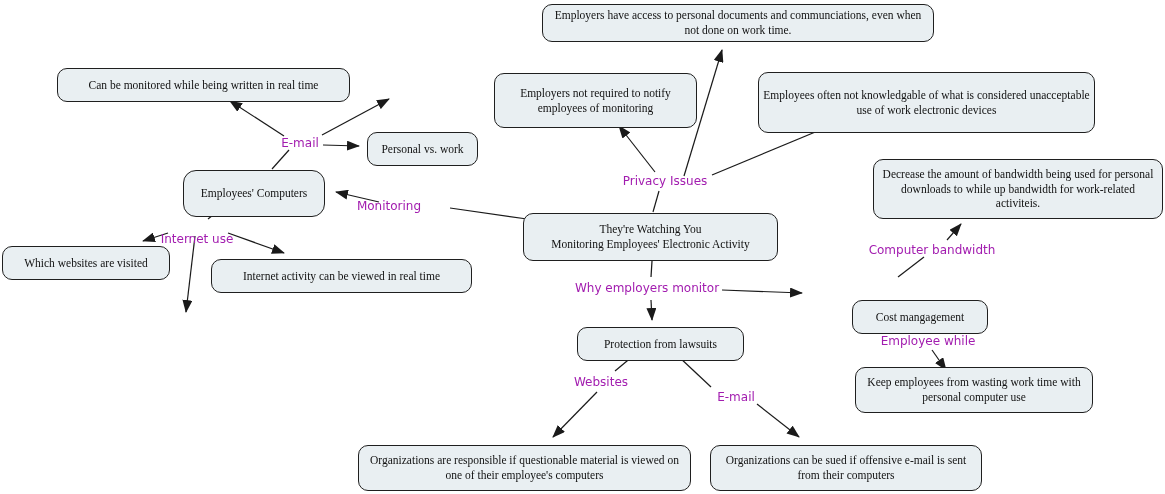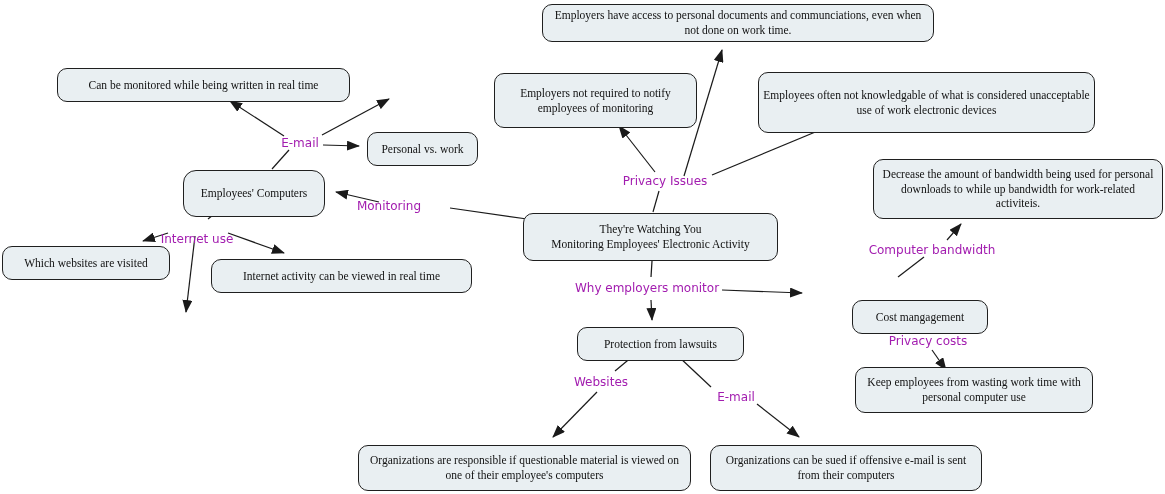--- a/index.html
+++ b/index.html
@@ -101,19 +101,19 @@
   <div class="edge-label" style="left:389px;top:206px;">Monitoring</div>
 
   <div class="edge-label" style="left:197px;top:227px;margin-top:12px;">Internet use</div>
 
   <div class="edge-label" style="left:665px;top:181px;">Privacy Issues</div>
 
   <div class="edge-label" style="left:647px;top:288px;">Why employers monitor</div>
 
   <div class="edge-label" style="left:932px;top:250px;">Computer bandwidth</div>
 
-  <div class="edge-label" style="left:928px;top:341px;">Privacy costs</div>
+  <div class="edge-label" style="left:928px;top:341px;">Employee while</div>
 
   <div class="edge-label" style="left:601px;top:382px;">Websites</div>
 
   <div class="edge-label" style="left:736px;top:397px;">E-mail</div>
 
 </div>
 
 </body></html>

